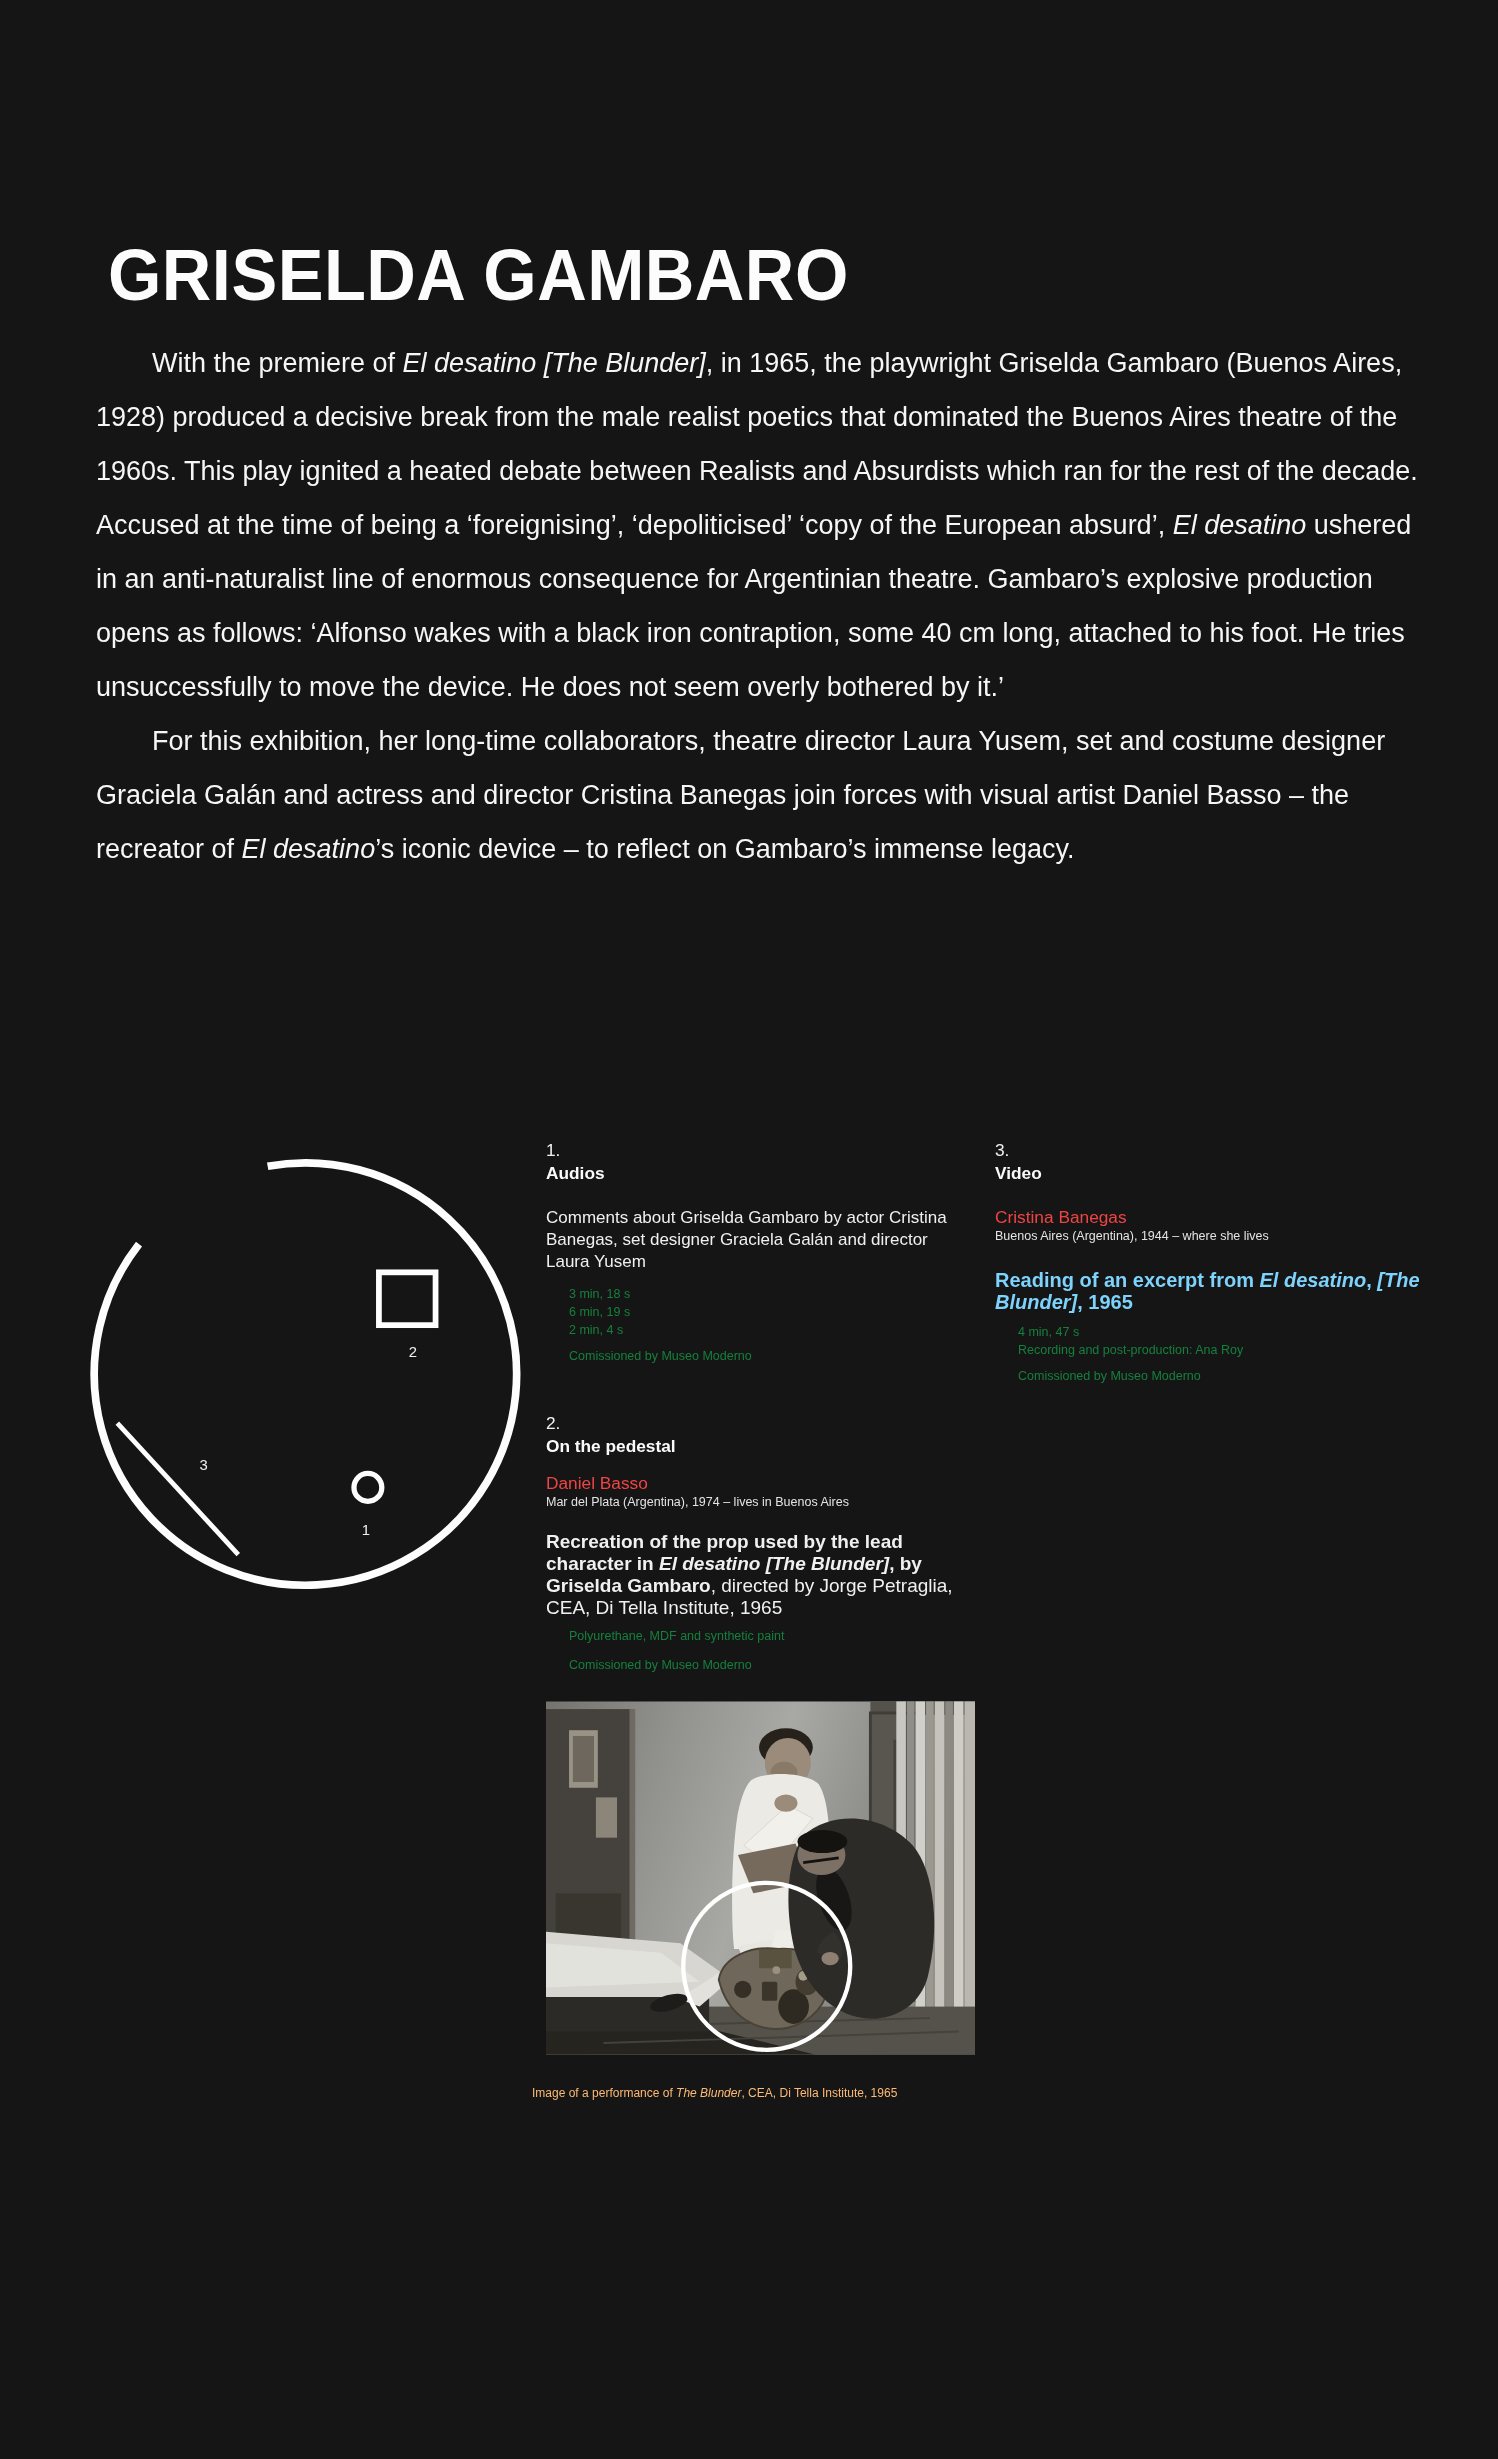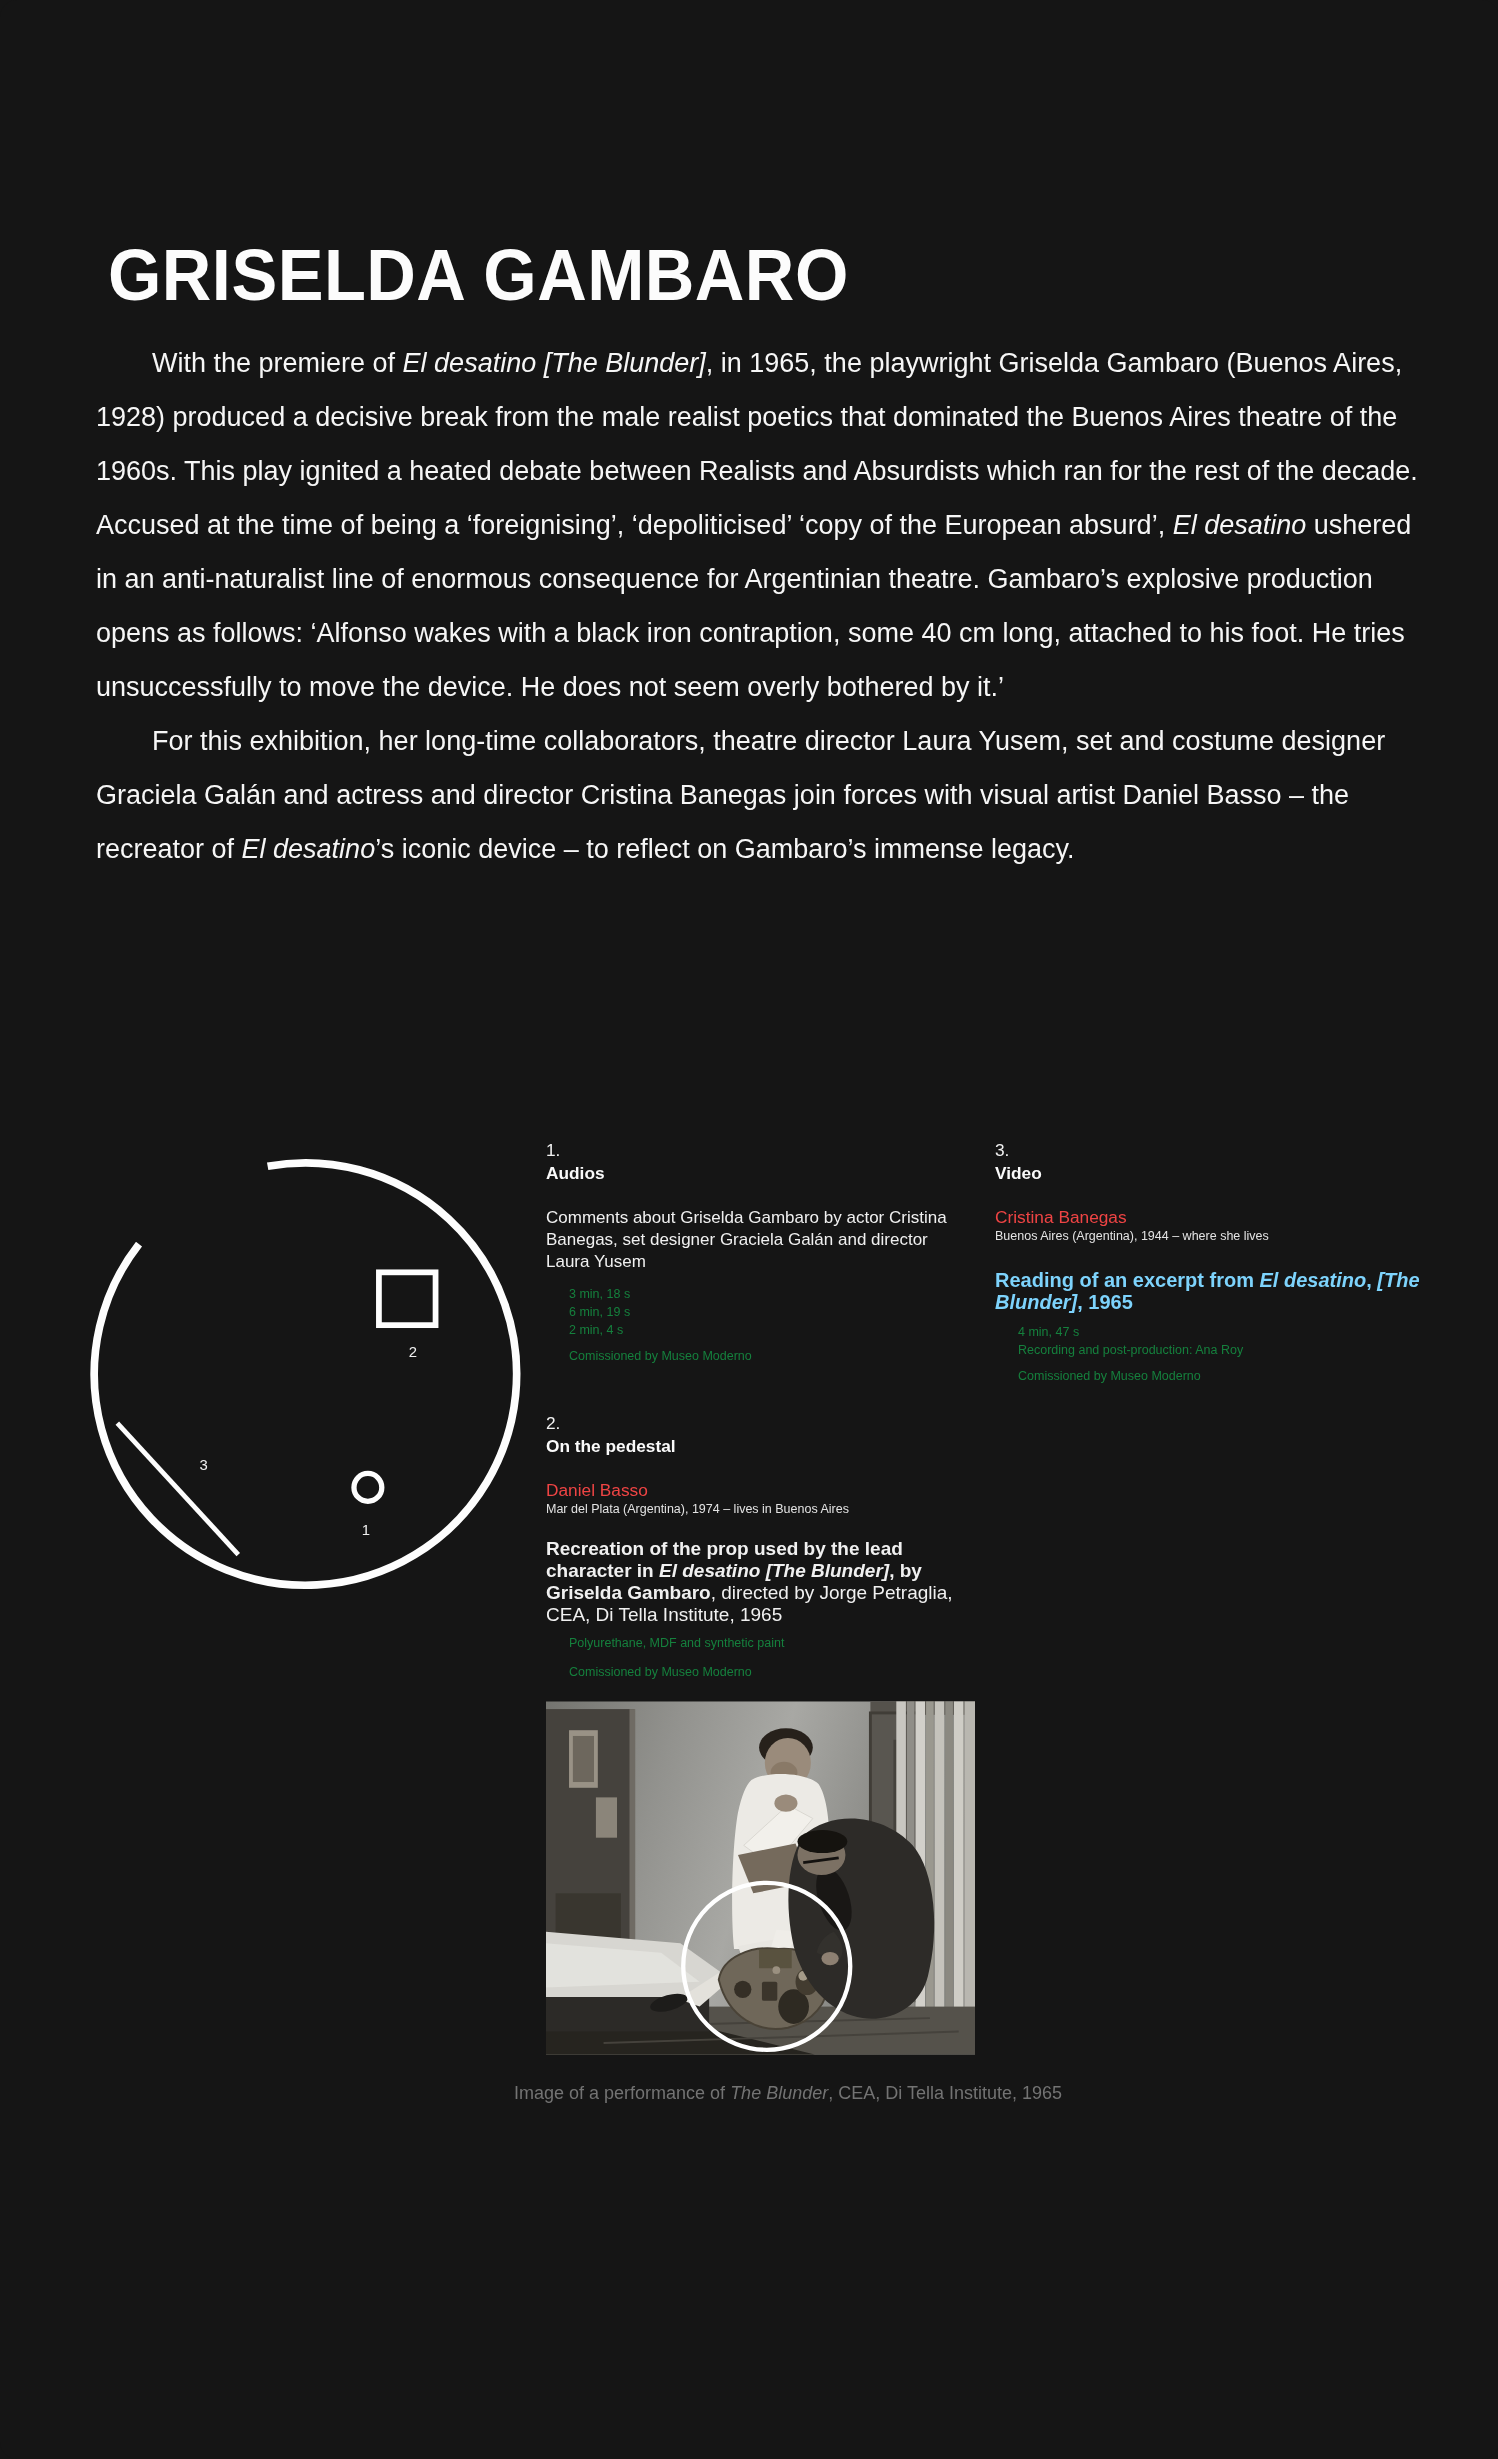--- a/index.html
+++ b/index.html
@@ -37,37 +37,37 @@
   .desc { font-size:17px; line-height:22px; color:#f0f0f0; }
   .artist { font-size:17.3px; line-height:21px; font-weight:400; color:#ef4444; }
   .bio  { font-size:12.5px; line-height:16.3px; color:#e3e3e3; }
   .small { font-size:12.5px; line-height:18px; color:#15803d; }
   .indent { margin-left:23px; }
 
   .audios-desc { margin-top:22px; width:403px; }
   .durations { margin-top:11.5px; }
   .credit-a { margin-top:8.6px; }
 
-  .pedestal-artist { margin-top:22px; }
+  .pedestal-artist { margin-top:15px; }
   .work { margin-top:21px; font-size:19px; line-height:22px; width:419px; color:#f0f0f0; }
   .materials { margin-top:7.7px; }
   .credit-b { margin-top:10.6px; }
 
   .video-artist { margin-top:22px; }
   .video-work { margin-top:25px; font-size:20px; line-height:22px; width:461px; color:#7dd3fc;font-weight:bold; }
   .video-durations { margin-top:9.6px; }
   .credit-c { margin-top:8.6px; }
 
   .photo {
     position:absolute; left:546px; top:1701px; width:429px; height:354px;
     background:#000;
   }
   .caption {
-    position:absolute; left:514px; top:2085px; width:788px;
-    font-size:18px; line-height:17.3px; color:#737373;
+    position:absolute; left:532px; top:2085px; width:788px;
+    font-size:12px; line-height:17.3px; color:#fdba74;
   }
 </style>
 </head>
 <body>
 
 <div class="page">
 
   <h1 class="title">GRISELDA GAMBARO</h1>
 
   <div class="intro">

